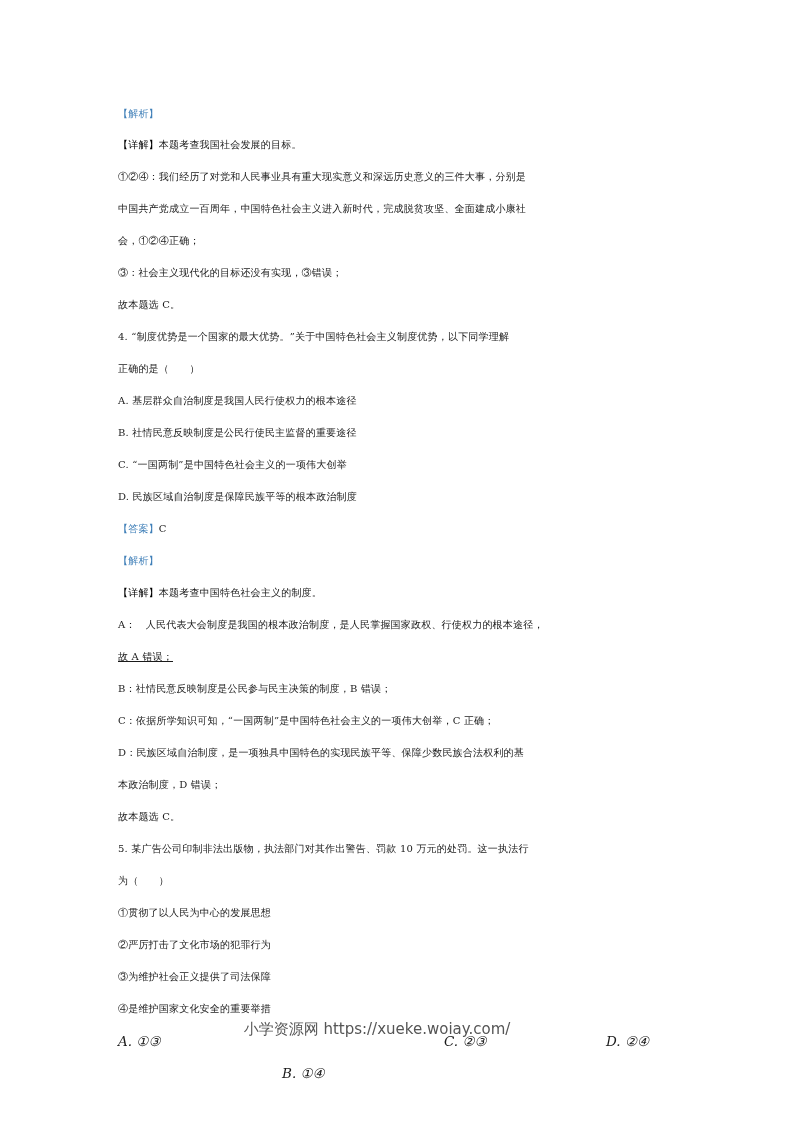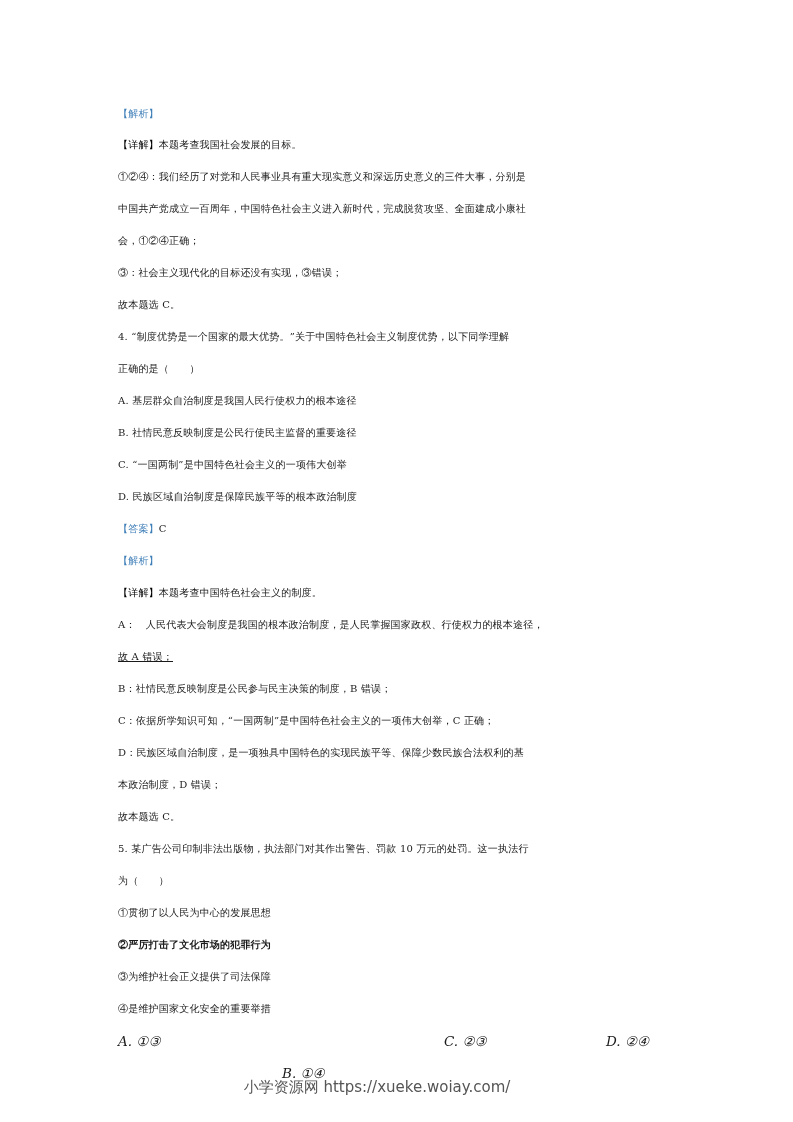--- a/index.html
+++ b/index.html
@@ -45,21 +45,21 @@
     .opt {
       position: absolute;
       top: 0;
       white-space: nowrap;
       font-style: italic;
     }
     .footer {
       position: absolute;
       left: 0;
       width: 754px;
-      top: 1078px;
+      top: 1020px;
       text-align: center;
       font-family: "DejaVu Sans", "Liberation Sans", sans-serif;
       font-size: 15px;
       color: #555555;
     }
   </style>
 </head>
 <body>
 
 <div class="page">
@@ -99,21 +99,21 @@
   <div class="line" style="top:679px;">B：社情民意反映制度是公民参与民主决策的制度，B 错误；</div>
   <div class="line" style="top:711px;">C：依据所学知识可知，“一国两制”是中国特色社会主义的一项伟大创举，C 正确；</div>
   <div class="line" style="top:743px;">D：民族区域自治制度，是一项独具中国特色的实现民族平等、保障少数民族合法权利的基</div>
   <div class="line" style="top:775px;">本政治制度，D 错误；</div>
   <div class="line" style="top:807px;">故本题选 C。</div>
 
   <div class="line" style="top:839px;">5. 某广告公司印制非法出版物，执法部门对其作出警告、罚款 10 万元的处罚。这一执法行</div>
   <div class="line" style="top:871px;">为（　　）</div>
 
   <div class="line" style="top:903px;">①贯彻了以人民为中心的发展思想</div>
-  <div class="line" style="top:935px;font-weight:bold;">②严厉打击了文化市场的犯罪行为</div>
+  <div class="line" style="top:935px;">②严厉打击了文化市场的犯罪行为</div>
   <div class="line" style="top:967px;">③为维护社会正义提供了司法保障</div>
   <div class="line" style="top:999px;">④是维护国家文化安全的重要举措</div>
 
   <div class="options-row" style="top:1031px;">
     <span class="opt" style="left:0px;">A. ①③</span>
     <span class="opt" style="left:164px;margin-top:32px;">B. ①④</span>
     <span class="opt" style="left:326px;">C. ②③</span>
     <span class="opt" style="left:488px;">D. ②④</span>
   </div>
 

